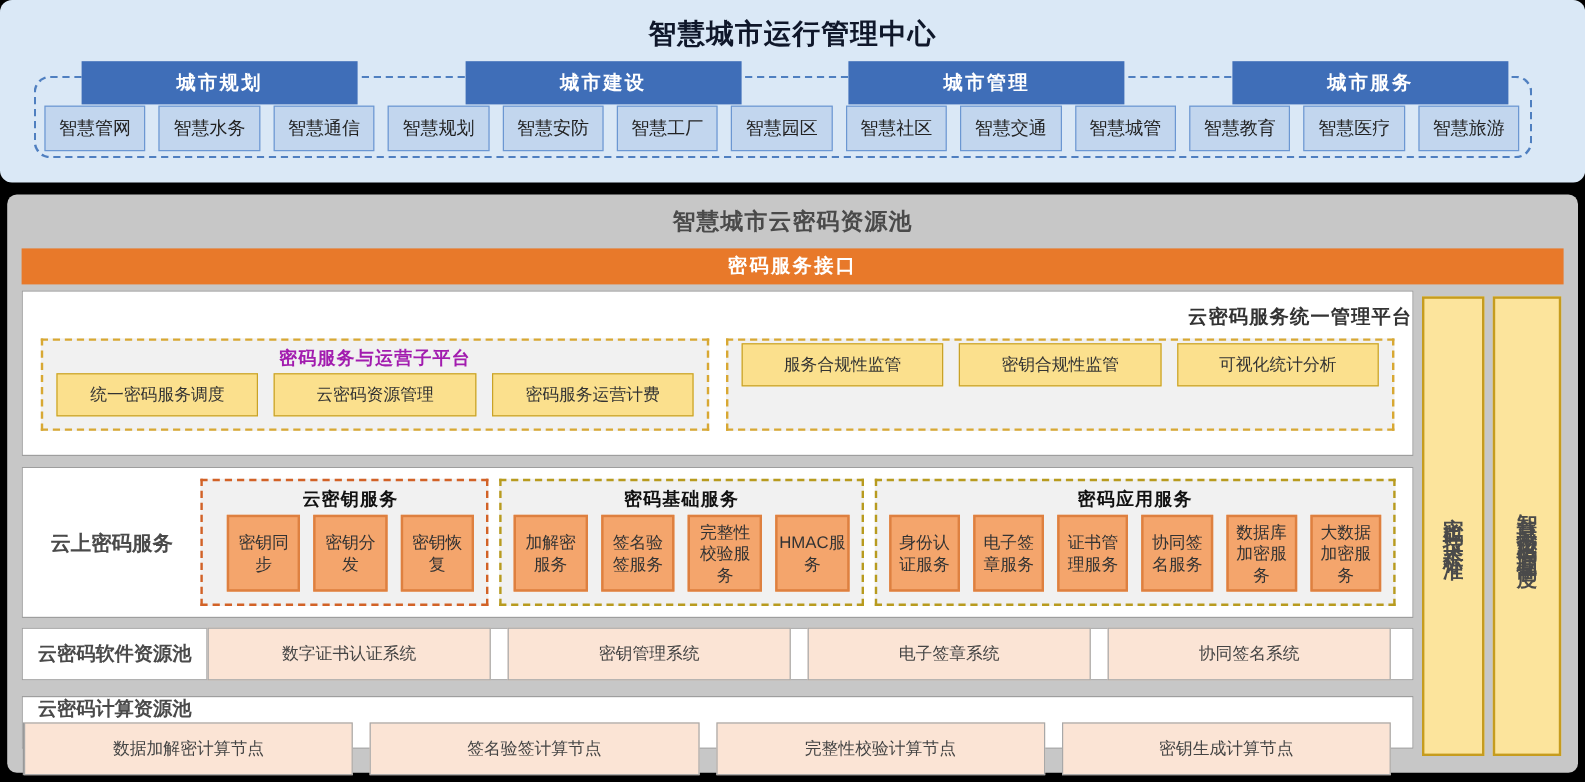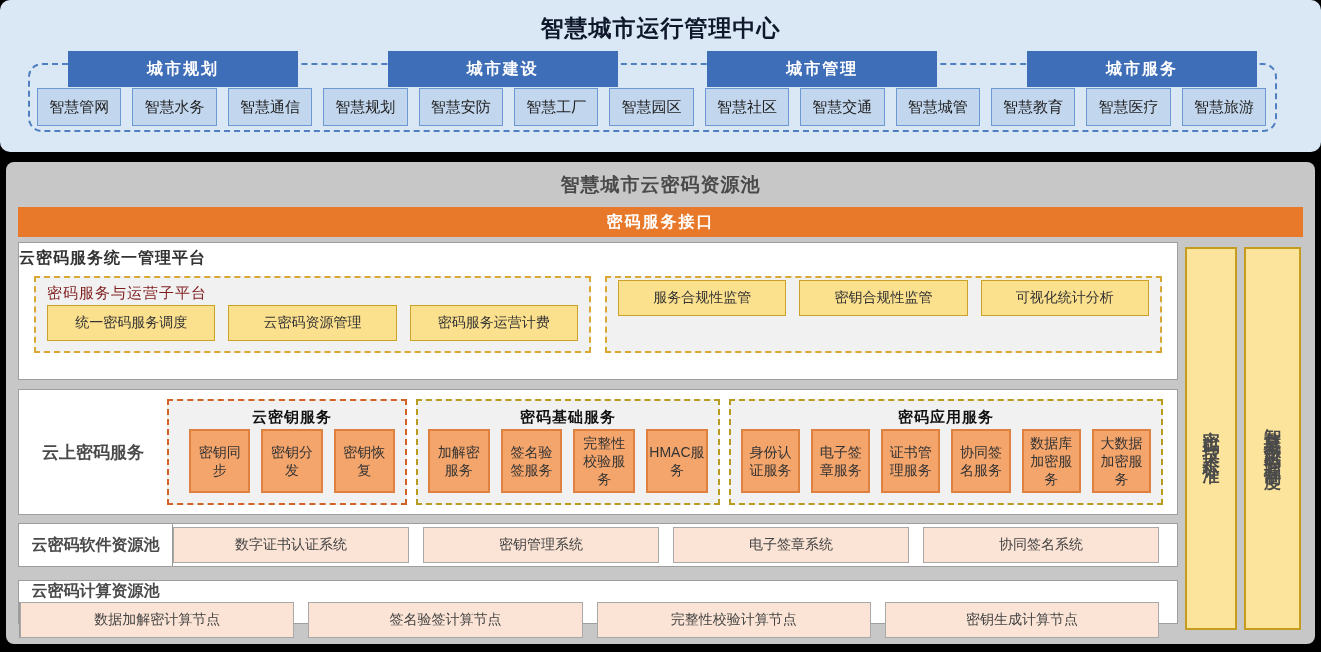--- a/index.html
+++ b/index.html
@@ -18,45 +18,45 @@
   
   .pool-panel { position:absolute; left:6px; right:6px; top:162px; bottom:8px; background:#C7C7C7; border-radius:8px; }
   .pool-title { position:absolute; top:10px; left:0; right:0; text-align:center; font-size:19px; font-weight:bold; color:#4A4A4A; letter-spacing:1px; }
   .iface-bar { position:absolute; top:45px; left:12px; right:12px; height:30px; background:#E8792A; color:#fff; font-weight:bold; font-size:16px; display:flex; align-items:center; justify-content:center; letter-spacing:2px; }
   .content { position:absolute; top:80px; left:12px; right:14px; height:392px; display:flex; gap:7px; }
   .main-col { flex:1; position:relative; }
   .wbox { background:#fff; border:1px solid #9E9E9E; position:absolute; left:0; right:0; }
 
   
   .mgmt { top:0; height:138px; }
-  .mgmt-title { text-align:left; font-size:16px; font-weight:bold; color:#333; margin-top:5px; letter-spacing:1px; }
+  .mgmt-title { text-align:right; font-size:16px; font-weight:bold; color:#333; margin-top:11px; letter-spacing:1px; }
   .subs { display:flex; gap:14px; margin:7px 15px 0; }
   .sub { flex:1; background:#F1F1F1; border:2px dashed #D8A833; padding:2px 11px 10px; }
-  .sub-title { text-align:left; font-weight:normal; font-size:15px; color:#7f1d1d; height:25px; line-height:26px; letter-spacing:1px; }
+  .sub-title { text-align:center; font-weight:bold; font-size:15px; color:#a21caf; height:25px; line-height:26px; letter-spacing:1px; }
   .sub-items { display:flex; gap:13px; }
   .ybox { flex:1; height:36px; background:#FBE08D; border:1px solid #C9A227; display:flex; align-items:center; justify-content:center; font-size:14px; color:#333; }
 
   
   .services { top:147px; height:126px; display:flex; align-items:center; }
   .svc-label { width:148px; text-align:center; font-size:17px; font-weight:bold; color:#4A4A4A; }
   .groups { flex:1; display:flex; gap:9px; margin-right:14px; height:106px; }
   .group { background:#F1F1F1; border:2px dashed #B89B1F; padding:0 10px; display:flex; flex-direction:column; }
   .group.keysvc { border-color:#D26227;padding-left:20px; }
   .g1 { flex:226 1 0; } .g2 { flex:307 1 0; } .g3 { flex:450 1 0; }
   .group-title { text-align:center; font-weight:bold; font-size:15px; height:28px; line-height:31px; color:#111; letter-spacing:1px; }
   .group-items { display:flex; gap:11px; }
   .obox { flex:1; height:64px; background:#F4A56C; border:2px solid #DE8040; display:flex; align-items:center; justify-content:center; text-align:center; font-size:14px; color:#333; line-height:1.3; padding:0 1px; }
 
   
   .resrow { display:flex; align-items:stretch; }
   .software { top:281px; height:44px; }
   .compute { top:338px; height:44px;flex-direction:column; }
   .res-label { width:153px; text-align:center; font-size:16px; font-weight:bold; color:#4A4A4A; display:flex; align-items:center; justify-content:center; }
   .res-items { flex:1; display:flex; gap:14px; margin-right:18px; border-left:1px solid #999; align-items:center; }
-  .pbox { flex:1; height:36px; background:#FBE4D5; border:1px solid #A8A8A8; display:flex; align-items:center; justify-content:center; font-size:14px; color:#444; }
+  .pbox { flex:1; height:44px; background:#FBE4D5; border:1px solid #A8A8A8; display:flex; align-items:center; justify-content:center; font-size:14px; color:#444; }
 
   
   .side-bar { margin-top:5px; height:383px; background:#FCE49C; border:2px solid #C69C1E; display:flex; align-items:center; justify-content:center; writing-mode:vertical-lr; text-orientation:upright; font-weight:bold; color:#4A4A4A; font-size:17px; letter-spacing:7px; }
   .side-bar.b1 { width:52px; }
   .side-bar.b2 { width:57px; letter-spacing:5px; }
 </style>
 </head>
 <body>
 
 <div class="top-panel">

